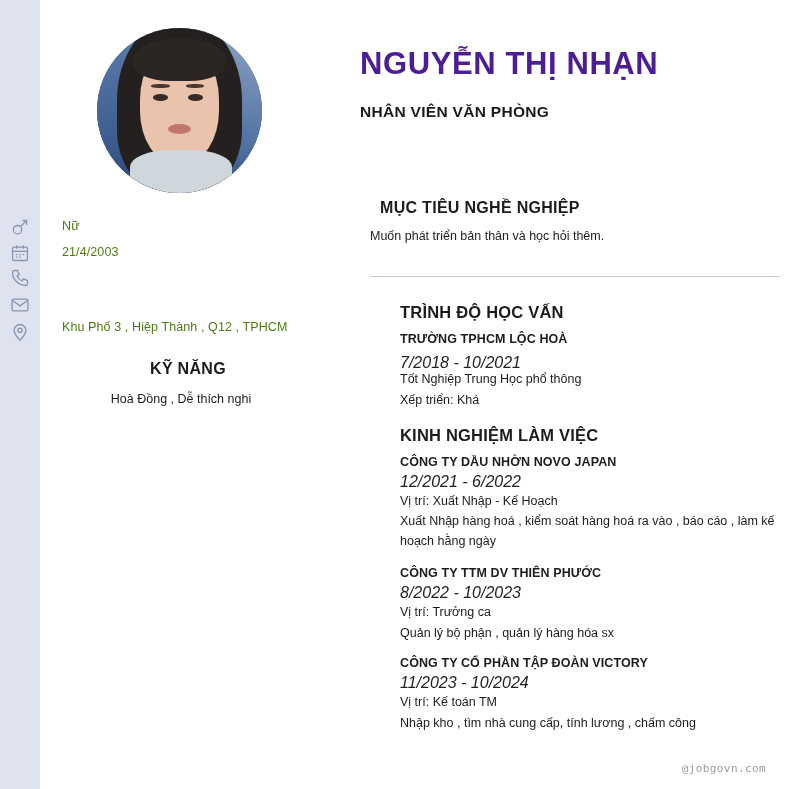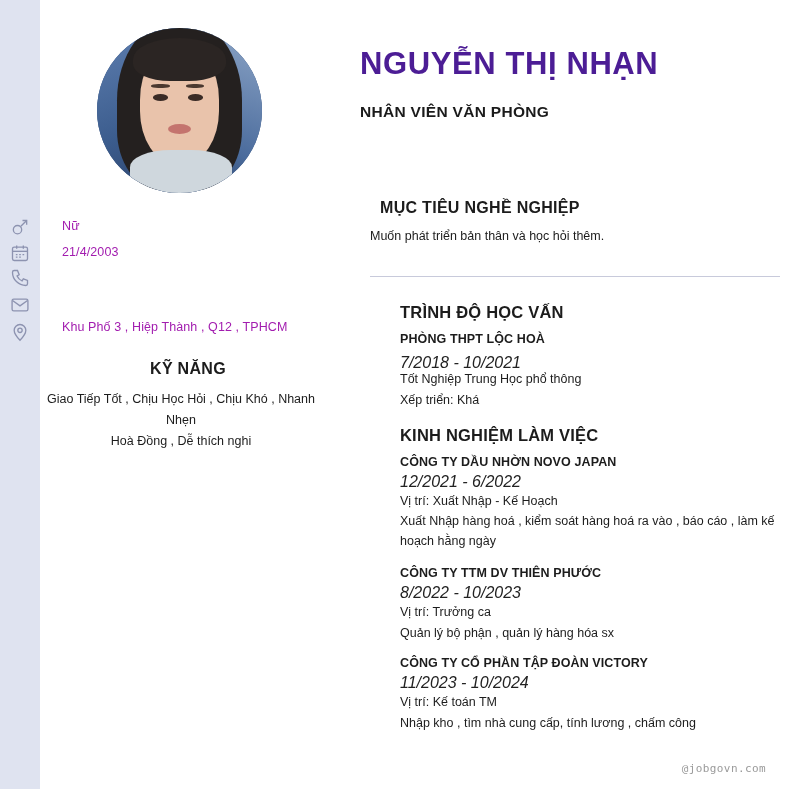--- a/index.html
+++ b/index.html
@@ -99,21 +99,21 @@
   }
   #photo-frame .neck {
     position: absolute; left: 34%; top: 72%; width: 30%; height: 24%;
     background: #ddb49c; border-radius: 20%;
   }
 
   .left-line {
     position: absolute;
     left: 22px;
     font-size: 12.5px;
-    color: #a21caf;
+    color: #4d7c0f;
     letter-spacing: 0.1px;
     white-space: nowrap;
   }
   #gender-text   { top: 219px; }
   #dob-text      { top: 245px; }
   #address-text  { top: 320px; }
 
   #skills-heading {
     position: absolute;
     left: -2px;
@@ -310,37 +310,36 @@
     <div class="lips"></div>
     <div class="mask"></div>
   </div>
 
   <div class="left-line" id="gender-text">Nữ</div>
   <div class="left-line" id="dob-text">21/4/2003</div>
   <div class="left-line" id="address-text">Khu Phố 3 , Hiệp Thành , Q12 , TPHCM</div>
 
   <div id="skills-heading">KỸ NĂNG</div>
   <div id="skills-body">
-    <div>Giao Tiếp Tốt , Chịu Học Hỏi , Chịu Khó , Nhanh Nhẹn</div>
     <div>Hoà Đồng , Dễ thích nghi</div>
   </div>
 </div>
 
 <div id="right-col">
 
   <div id="full-name">NGUYỄN THỊ NHẠN</div>
   <div id="job-title">NHÂN VIÊN VĂN PHÒNG</div>
 
   <div id="objective-heading">MỤC TIÊU NGHỀ NGHIỆP</div>
   <div id="objective-text">Muốn phát triển bản thân và học hỏi thêm.</div>
 
   <div id="divider"></div>
 
   <div class="section-heading" id="education-heading">TRÌNH ĐỘ HỌC VẤN</div>
-  <div class="entry-org" id="edu-org">PHÒNG THPT LỘC HOÀ</div>
+  <div class="entry-org" id="edu-org">TRƯỜNG TPHCM LỘC HOÀ</div>
   <div class="entry-date" id="edu-date">7/2018 - 10/2021</div>
   <div class="entry-line" id="edu-l1">Tốt Nghiệp Trung Học phổ thông</div>
   <div class="entry-line" id="edu-l2">Xếp triển: Khá</div>
 
   <div class="section-heading" id="experience-heading">KINH NGHIỆM LÀM VIỆC</div>
 
   <div class="entry-org" id="exp1-org">CÔNG TY DẦU NHỜN NOVO JAPAN</div>
   <div class="entry-date" id="exp1-date">12/2021 - 6/2022</div>
   <div class="entry-line" id="exp1-l1">Vị trí: Xuất Nhập - Kế Hoạch</div>
   <div class="entry-line" id="exp1-l2">Xuất Nhập hàng hoá , kiểm soát hàng hoá ra vào , báo cáo , làm kế hoạch hằng ngày</div>

